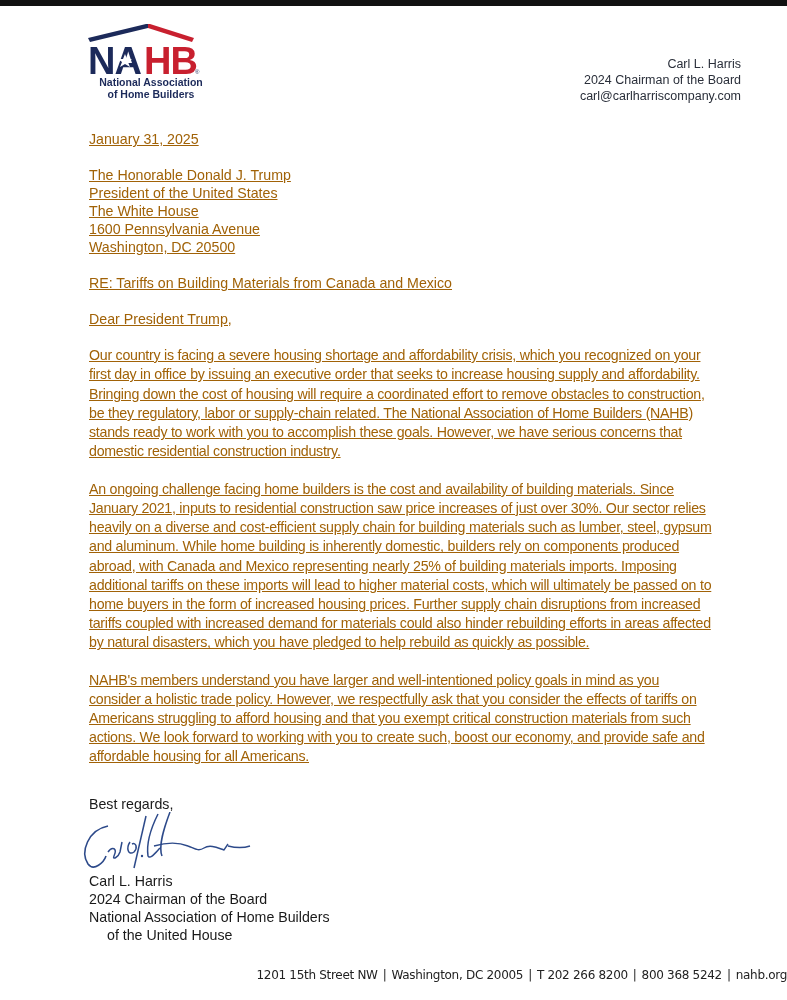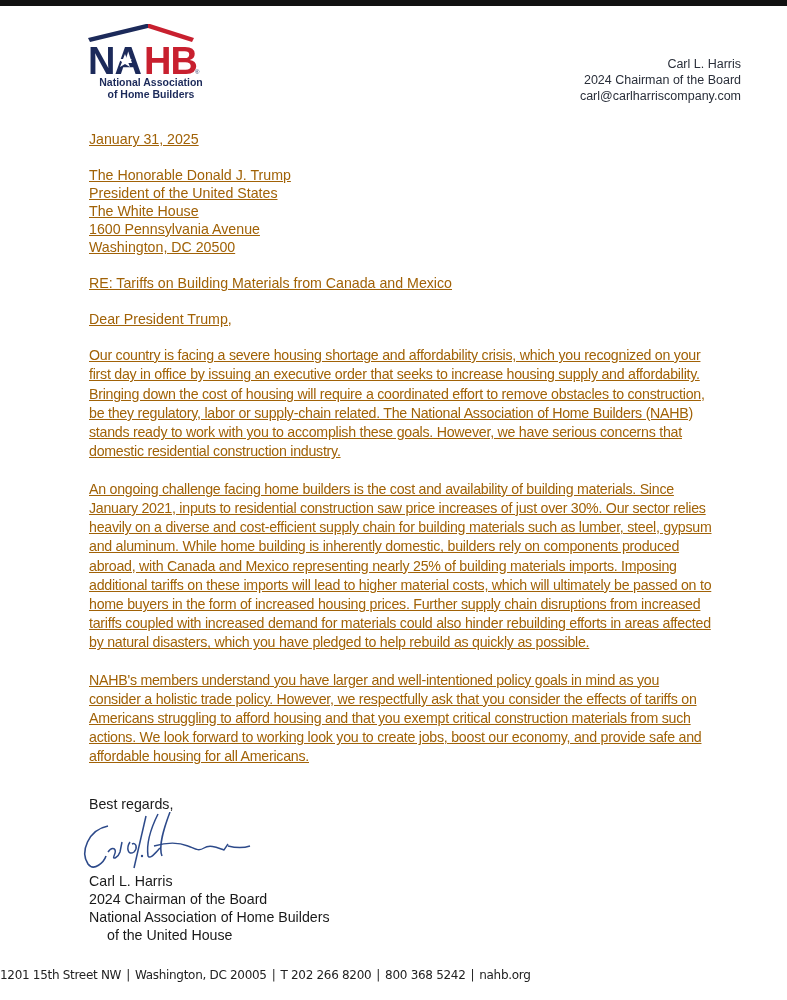--- a/index.html
+++ b/index.html
@@ -12,21 +12,21 @@
   .sender div { white-space: nowrap; }
   .body-text { position: absolute; left: 89px; top: 130px; width: 660px; font-size: 14.2px; line-height: 18px; color: #a16207; text-decoration: underline; }
   .line { white-space: nowrap; }
   .gap { height: 18px; }
   .para { margin: 0; }
   .para .line { letter-spacing: -0.25px; }
   .signature { position: absolute; left: 78px; top: 812px; width: 180px; height: 62px; }
   .sig-block { position: absolute; left: 89px; top: 872px; font-size: 14.2px; line-height: 18px; color: #1a1a1a; }
   .sig-block .indent { padding-left: 18px; }
   .closing { position: absolute; left: 89px; top: 795px; font-size: 14.2px; line-height: 18px; }
-  .footer { position: absolute; left: 0; top: 968px; width: 787px; text-align: left; font-size: 12px; color: #222; font-family: "DejaVu Sans", sans-serif; letter-spacing: -0.3px; }
+  .footer { position: absolute; left: 0; top: 968px; width: 787px; text-align: right; font-size: 12px; color: #222; font-family: "DejaVu Sans", sans-serif; letter-spacing: -0.3px; }
   .footer .sep { padding: 0 5px; }
 </style>
 </head>
 <body>
 
 <div class="topbar"></div>
 
 <div class="logo">
   <svg width="120" height="54" viewBox="0 0 120 54">
     <polygon points="0,16 58,2 60,2 60,6 2,20" fill="#1c2a5a"></polygon>
@@ -84,21 +84,21 @@
     <div class="line">home buyers in the form of increased housing prices. Further supply chain disruptions from increased</div>
     <div class="line">tariffs coupled with increased demand for materials could also hinder rebuilding efforts in areas affected</div>
     <div class="line">by natural disasters, which you have pledged to help rebuild as quickly as possible.</div>
   </div>
   <div class="gap"></div>
 
   <div class="para" style="line-height:19.2px;">
     <div class="line">NAHB's members understand you have larger and well-intentioned policy goals in mind as you</div>
     <div class="line">consider a holistic trade policy. However, we respectfully ask that you consider the effects of tariffs on</div>
     <div class="line">Americans struggling to afford housing and that you exempt critical construction materials from such</div>
-    <div class="line">actions. We look forward to working look you to create jobs, boost our economy, and provide safe and</div>
+    <div class="line">actions. We look forward to working with you to create such, boost our economy, and provide safe and</div>
     <div class="line">affordable housing for all Americans.</div>
   </div>
 </div>
 
 <div class="closing">Best regards,</div>
 
 <div class="signature">
   <svg width="180" height="62" viewBox="0 0 180 62">
     <path d="M30,14 C10,18 2,40 10,52 C16,60 26,50 28,44" fill="none" stroke="#2d4a8a" stroke-width="1.6"></path>
     <path d="M30,40 C34,34 40,36 36,44 C34,48 40,46 42,40 L44,30" fill="none" stroke="#2d4a8a" stroke-width="1.5"></path>

